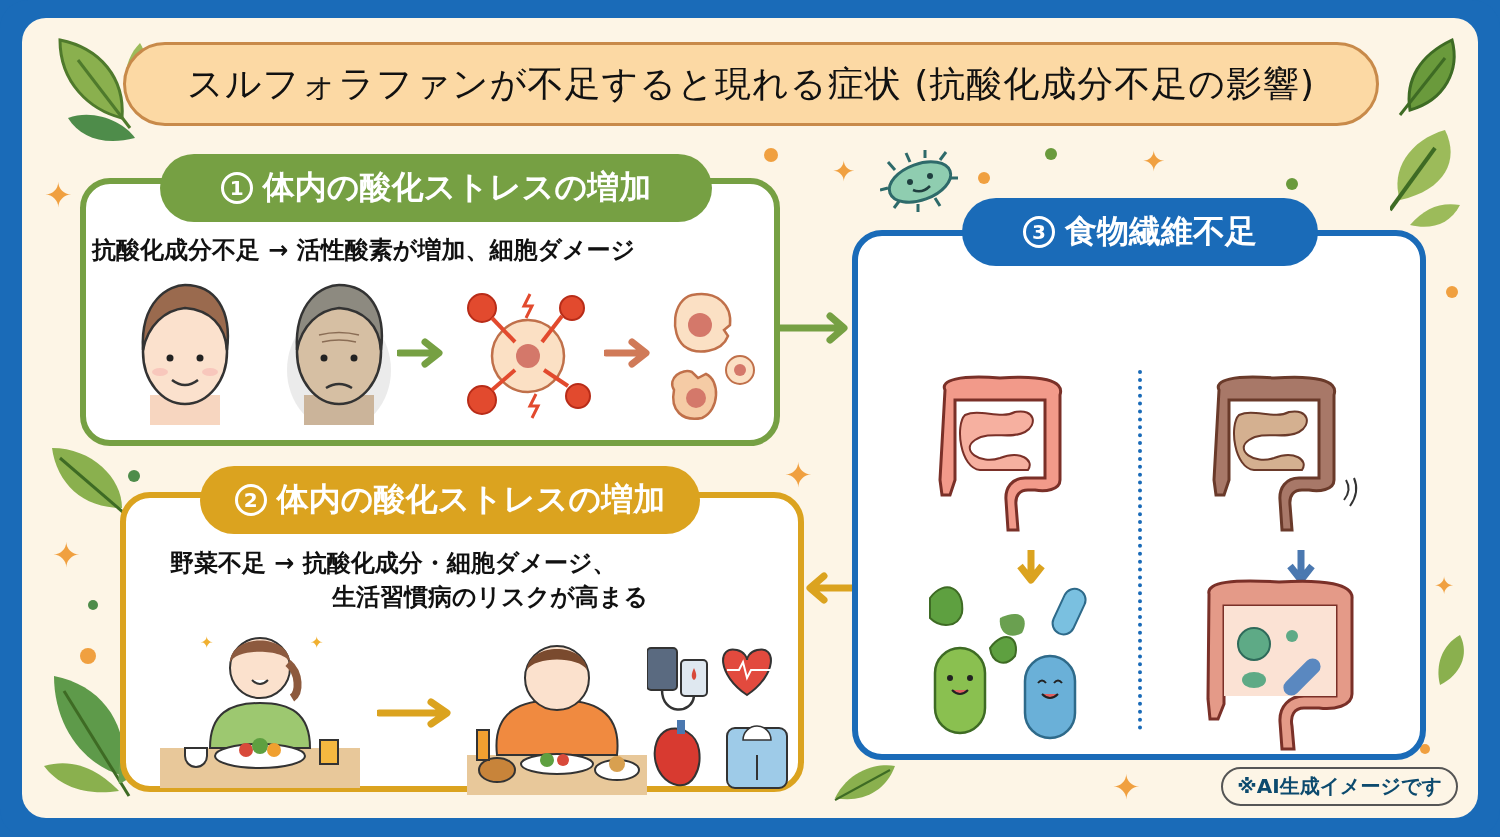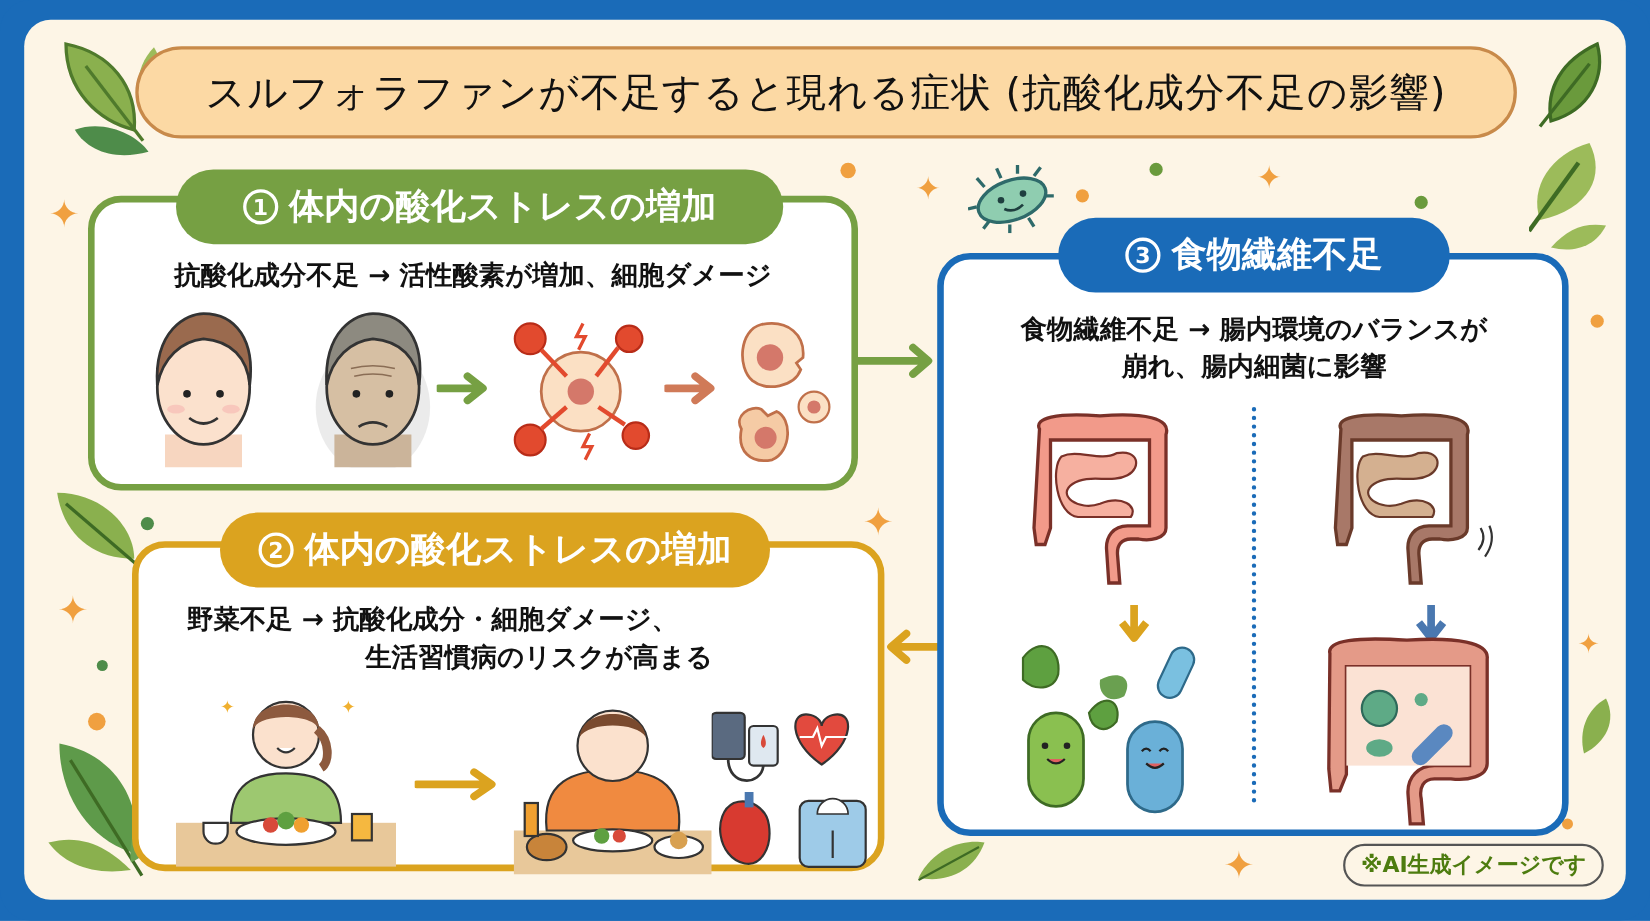--- a/index.html
+++ b/index.html
@@ -37,30 +37,30 @@
   .panel-head.green { background: #76a043; }
   .panel-head.gold { background: #dba31f; }
   .panel-head.blue { background: #1a6bb8; }
 
   .num-circle {
     width: 32px; height: 32px; border: 3px solid #fff; border-radius: 50%;
     display: inline-flex; align-items: center; justify-content: center;
     font-size: 20px; font-weight: bold;
   }
 
-  .desc { position: absolute; font-size: 24px; font-weight: bold; color: #111; text-align: center; line-height: 34px; }
+  .desc { position: absolute; font-size: 24px; font-weight: bold; color: #111; text-align: left; line-height: 34px; }
 
   .arrow-h { position: absolute; }
 
   .illus { position: absolute; }
 
   .badge {
     position: absolute; right: 20px; bottom: 12px; padding: 4px 14px;
     background: #fdf5e6; border: 2px solid #555; border-radius: 22px;
-    font-size: 20px; font-weight: bold; color: #4d7c0f;
+    font-size: 20px; font-weight: bold; color: #0c4a6e;
   }
 
   .sparkle { position: absolute; color: #f0a040; font-size: 34px; line-height: 1; }
   .dot { position: absolute; border-radius: 50%; }
 </style>
 </head>
 <body>
 
 <div class="frame">
 <div class="canvas">
@@ -262,24 +262,20 @@
     <rect x="80" y="88" width="60" height="60" rx="8" fill="#9ecbe8" stroke="#333" stroke-width="2"></rect>
     <path d="M96 100 A14 14 0 0 1 124 100 Z" fill="#fff" stroke="#333" stroke-width="1.5"></path>
     <line x1="110" y1="115" x2="110" y2="140" stroke="#333" stroke-width="2"></line>
   </svg>
 
   <div class="panel blue" style="left:830px;top:212px;width:574px;height:530px"></div>
   <div class="panel-head blue" style="left:940px;top:180px;width:356px">
     <span class="num-circle">3</span>
     <span>食物繊維不足</span>
   </div>
-  <div class="desc" style="left:840px;top:264px;width:556px">
-    <div>食物繊維不足 → 腸内環境のバランスが</div>
-    <div>崩れ、腸内細菌に影響</div>
-  </div>
 
   <svg class="illus" style="left:898px;top:352px" width="160" height="170" viewBox="0 0 160 170">
     <path d="M25 20 C20 10 40 5 80 8 C120 5 145 10 140 25 L140 110 C140 120 125 122 115 120 L108 120 C100 120 95 125 96 135 L98 160 L88 160 L86 130 C85 118 92 108 105 108 L125 108 L125 30 L35 30 L35 110 L30 125 L22 125 L20 110Z" fill="#f29a8a" stroke="#7a3028" stroke-width="3"></path>
     <path d="M45 45 C60 38 80 50 95 42 C115 38 118 55 105 62 C90 70 70 60 55 70 C40 80 60 95 80 88 C100 80 115 90 108 100 L60 100 C40 98 35 55 45 45Z" fill="#f6b0a0" stroke="#7a3028" stroke-width="2"></path>
   </svg>
   <svg class="illus" style="left:994px;top:530px" width="30" height="36" viewBox="0 0 30 36">
     <path d="M15 2 V26 M4 18 L15 32 L26 18" stroke="#dba31f" stroke-width="7" fill="none" stroke-linejoin="round"></path>
   </svg>
   <svg class="illus" style="left:888px;top:560px" width="190" height="170" viewBox="0 0 190 170">
     <path d="M20 20 C35 0 55 10 52 35 C48 50 30 50 20 40Z" fill="#5ea040" stroke="#3e6b24" stroke-width="2"></path>

